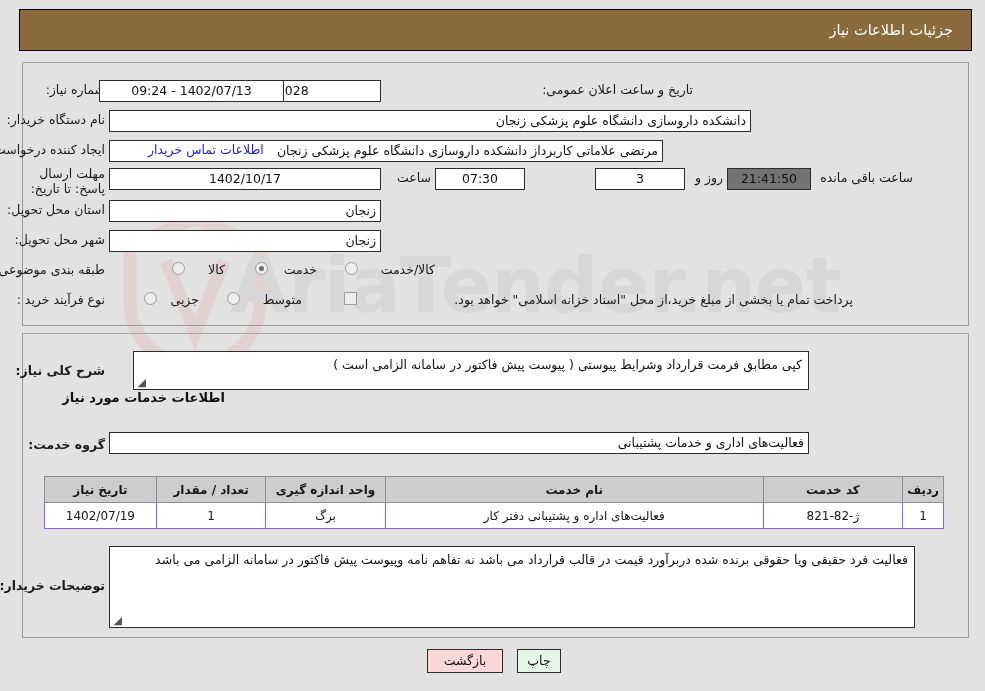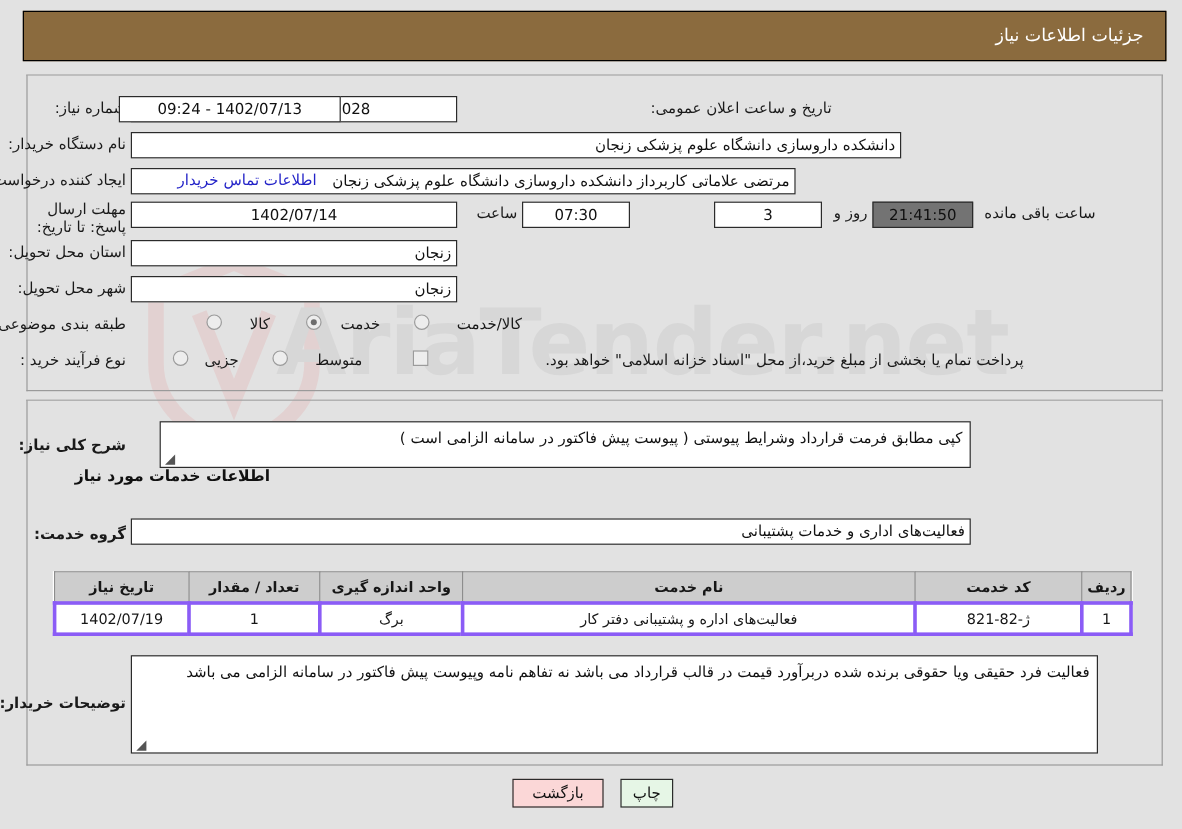--- a/index.html
+++ b/index.html
@@ -184,21 +184,21 @@
   #goods-table th {
     background: #cdcdcd;
     border: 1px solid #8d8d8d;
     height: 26px;
     font-weight: bold;
     color: #161616;
     padding: 0 4px;
   }
   #goods-table td {
     background: #ffffff;
-    border: 3px solid #8b5cf6;
+    border: 1px solid #8b5cf6;
     height: 26px;
     text-align: center;
     color: #161616;
     padding: 0 4px;
   }
 
   
   .btn {
     position: absolute;
     height: 24px;
@@ -239,21 +239,21 @@
   <div class="fld center" style="right:705px; top:80px; width:185px; right:auto; left:99px;">1402/07/13 - 09:24</div>
 
   <div class="lbl" style="right:880px; top:112px;">نام دستگاه خریدار:</div>
   <div class="fld right" style="right:234px; top:110px; width:642px;">دانشکده داروسازی دانشگاه علوم پزشکی زنجان</div>
 
   <div class="lbl" style="right:880px; top:142px;">ایجاد کننده درخواست:</div>
   <div class="fld right" style="right:322px; top:140px; width:554px;">مرتضی  علاماتی کاربرداز دانشکده داروسازی دانشگاه علوم پزشکی زنجان</div>
   <div class="link" style="right:auto; left:148px; top:142px;">اطلاعات تماس خریدار</div>
 
   <div class="lbl" style="right:880px; top:166px; width:92px; line-height:15px; white-space:normal;">مهلت ارسال پاسخ: تا تاریخ:</div>
-  <div class="fld center" style="right:604px; top:168px; width:272px;">1402/07/14</div>
+  <div class="fld center" style="right:604px; top:168px; width:272px;">1402/10/17</div>
   <div class="plain" style="right:554px; top:170px;">ساعت</div>
   <div class="fld center" style="right:460px; top:168px; width:90px;">07:30</div>
   <div class="fld center" style="right:300px; top:168px; width:90px;">3</div>
   <div class="plain" style="right:262px; top:170px;">روز و</div>
   <div class="fld center yellow" style="right:174px; top:168px; width:84px;">21:41:50</div>
   <div class="plain" style="right:72px; top:170px;">ساعت باقی مانده</div>
 
   <div class="lbl" style="right:880px; top:202px;">استان محل تحویل:</div>
   <div class="fld right" style="right:604px; top:200px; width:272px;">زنجان</div>
 

